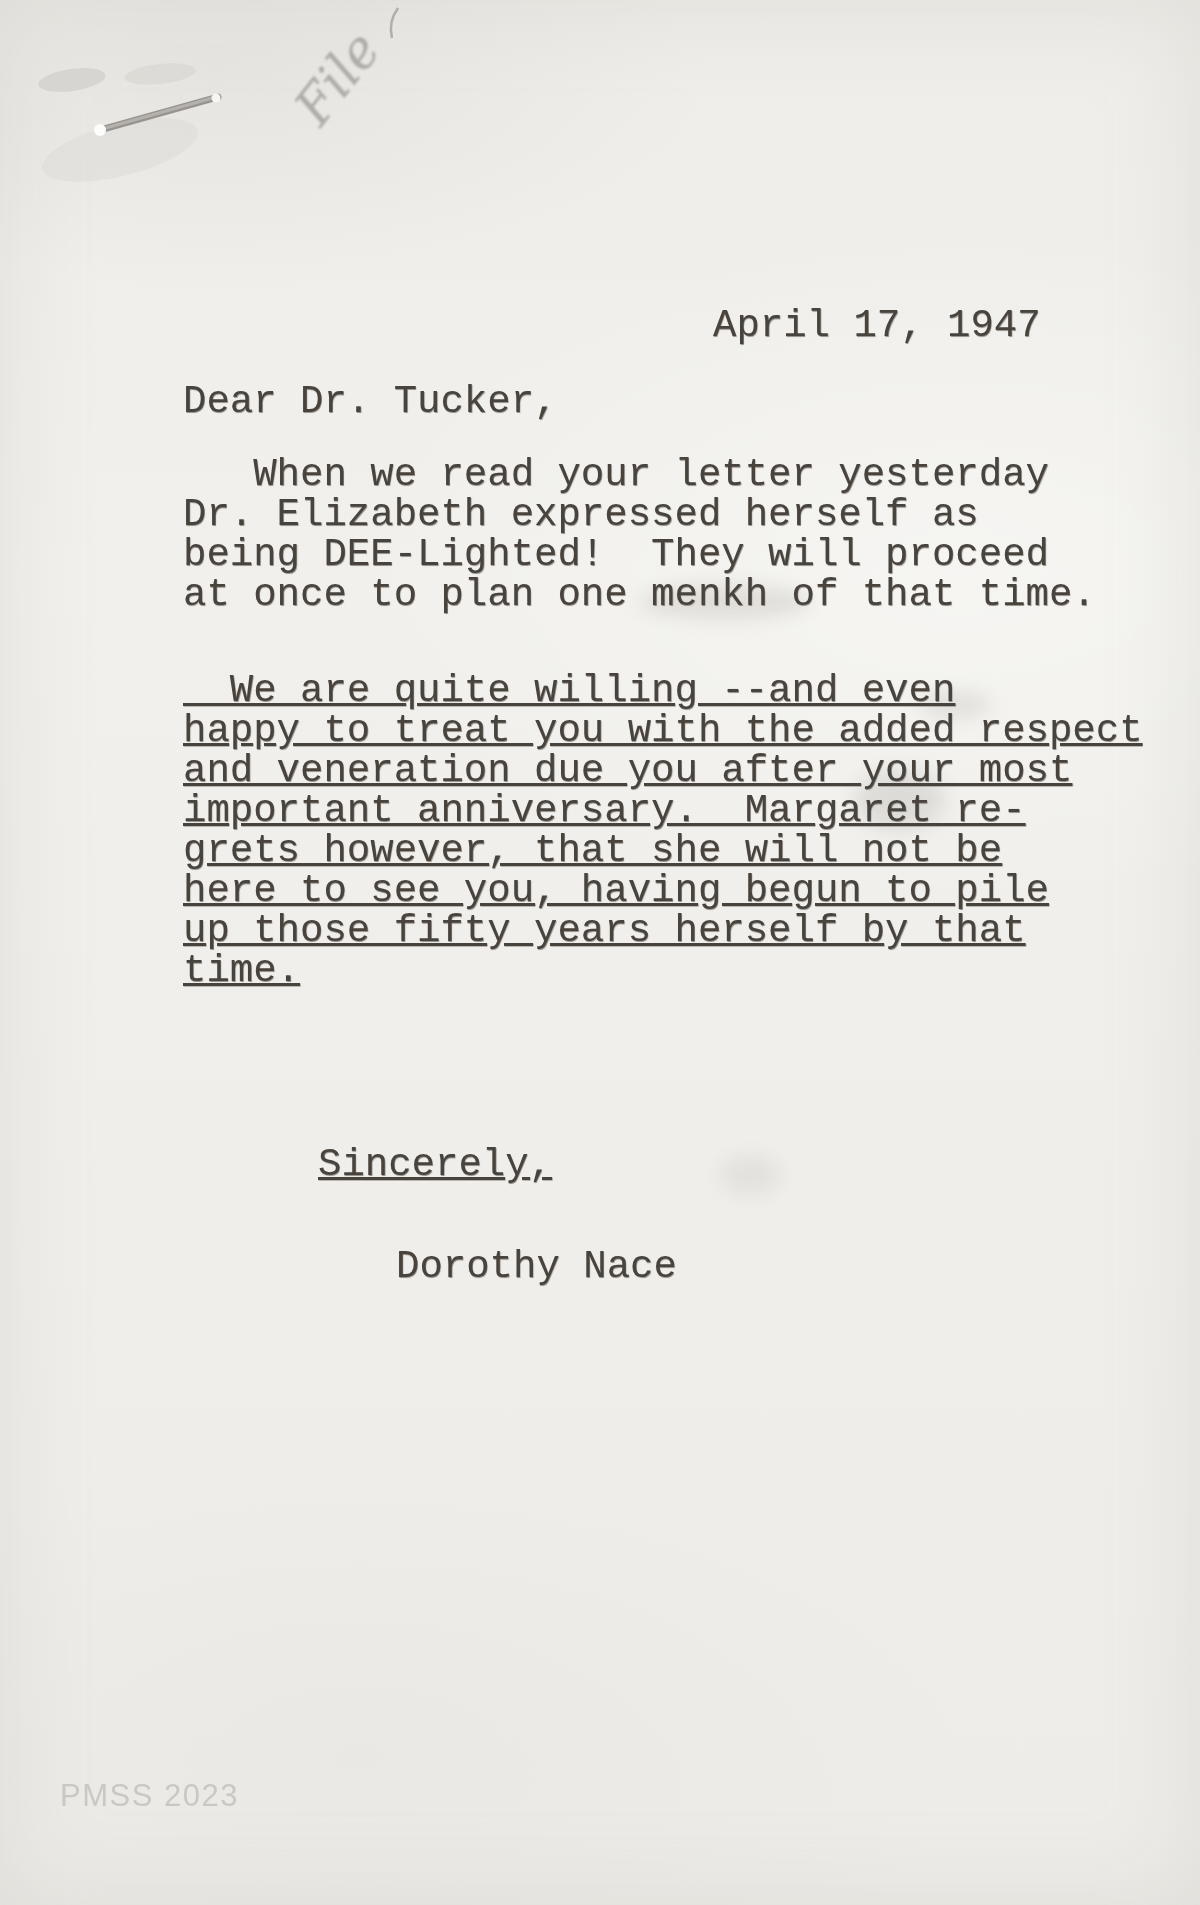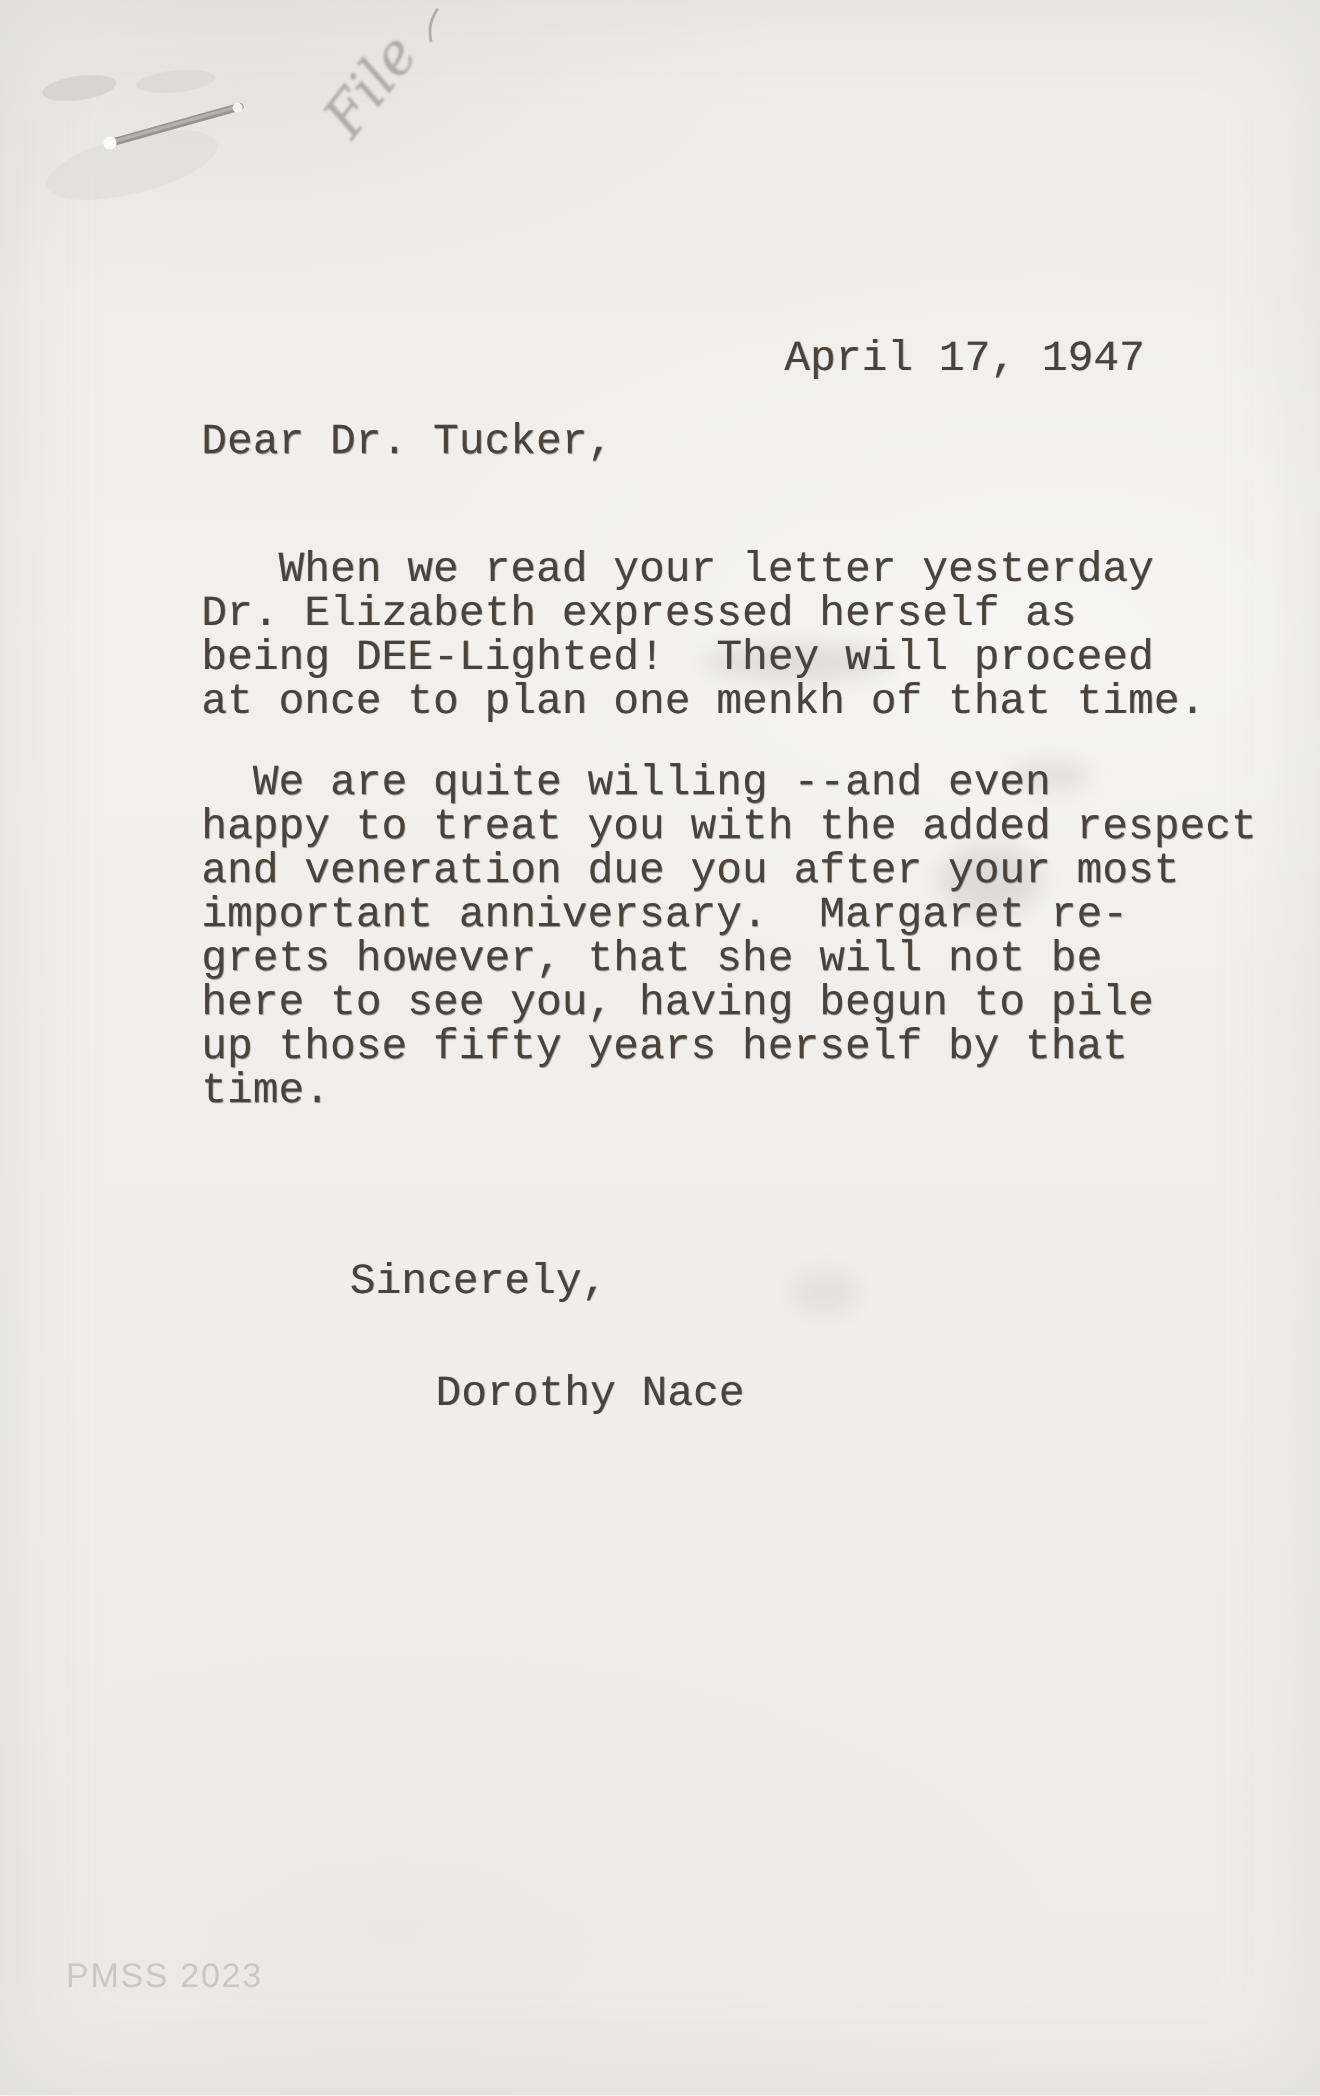--- a/index.html
+++ b/index.html
@@ -28,21 +28,21 @@
     position: absolute;
     font-family: "Liberation Mono", monospace;
     font-size: 39px;
     line-height: 40px;
     color: #49433d;
     white-space: pre;
     letter-spacing: 0px;
     text-shadow: 0.6px 0.6px 0.7px rgba(73,67,61,0.55);
     filter: blur(0.28px);
   }
-  .para { white-space: pre; margin-top: 43px; }
+  .para { white-space: pre; }
   
   .smudge {
     position: absolute;
     border-radius: 50%;
     pointer-events: none;
   }
   .watermark {
     position: absolute;
     left: 60px;
     top: 1778px;
@@ -100,29 +100,29 @@
 
   <div class="tw" style="left:713px; top:306px;text-align:center;">April 17, 1947</div>
 
   <div class="tw" style="left:183px; top:382px;text-align:center;">Dear Dr. Tucker,</div>
 
   <div class="tw para" style="left:183px; top:455px;">   When we read your letter yesterday
 Dr. Elizabeth expressed herself as
 being DEE-Lighted!  They will proceed
 at once to plan one menkh of that time.</div>
 
-  <div class="tw para" style="left:183px; top:649px;">  We are quite willing --and even
+  <div class="tw para" style="left:183px; top:671px;text-decoration:underline;">  We are quite willing --and even
 happy to treat you with the added respect
 and veneration due you after your most
 important anniversary.  Margaret re-
 grets however, that she will not be
 here to see you, having begun to pile
 up those fifty years herself by that
 time.</div>
 
 
-  <div class="tw" style="left:318px; top:1145px;">Sincerely,</div>
+  <div class="tw" style="left:318px; top:1145px;text-decoration:underline;">Sincerely,</div>
 
   <div class="tw" style="left:396px; top:1247px;">Dorothy Nace</div>
 
   <div class="watermark">PMSS 2023</div>
 
 </div>
 
 </body></html>

